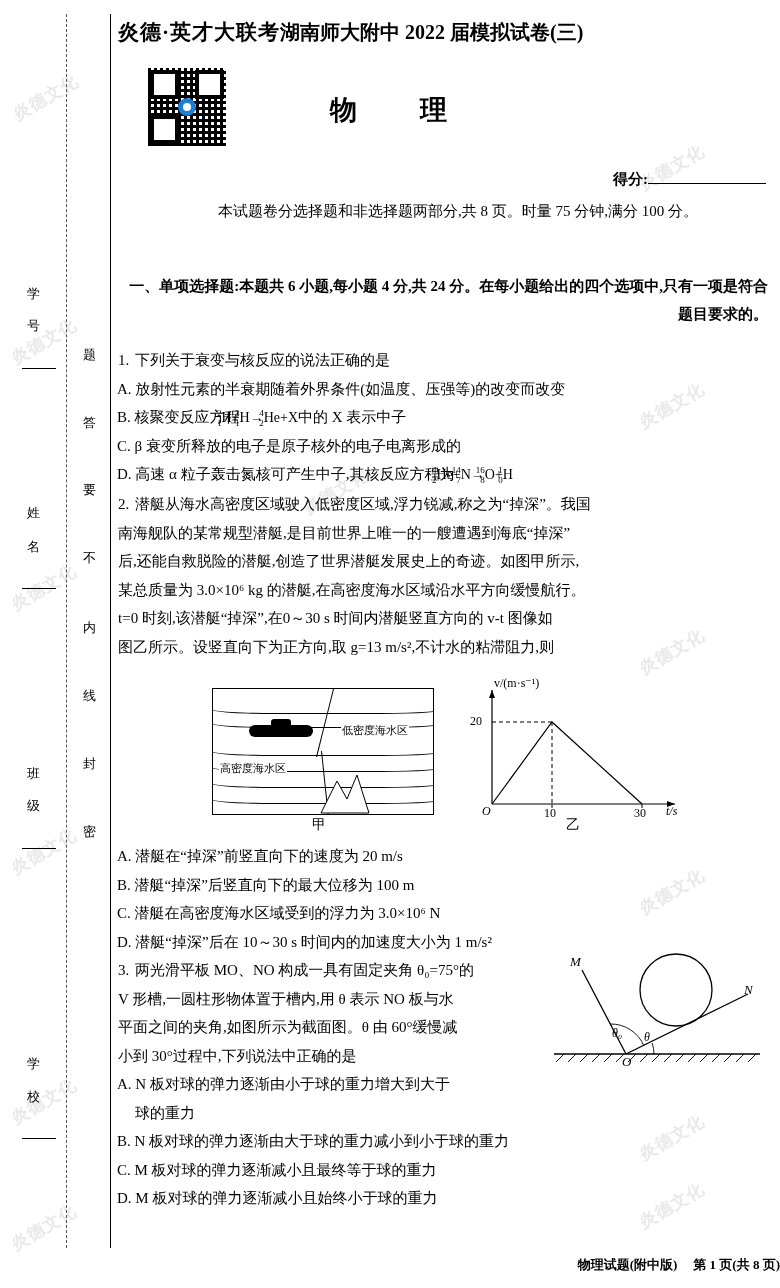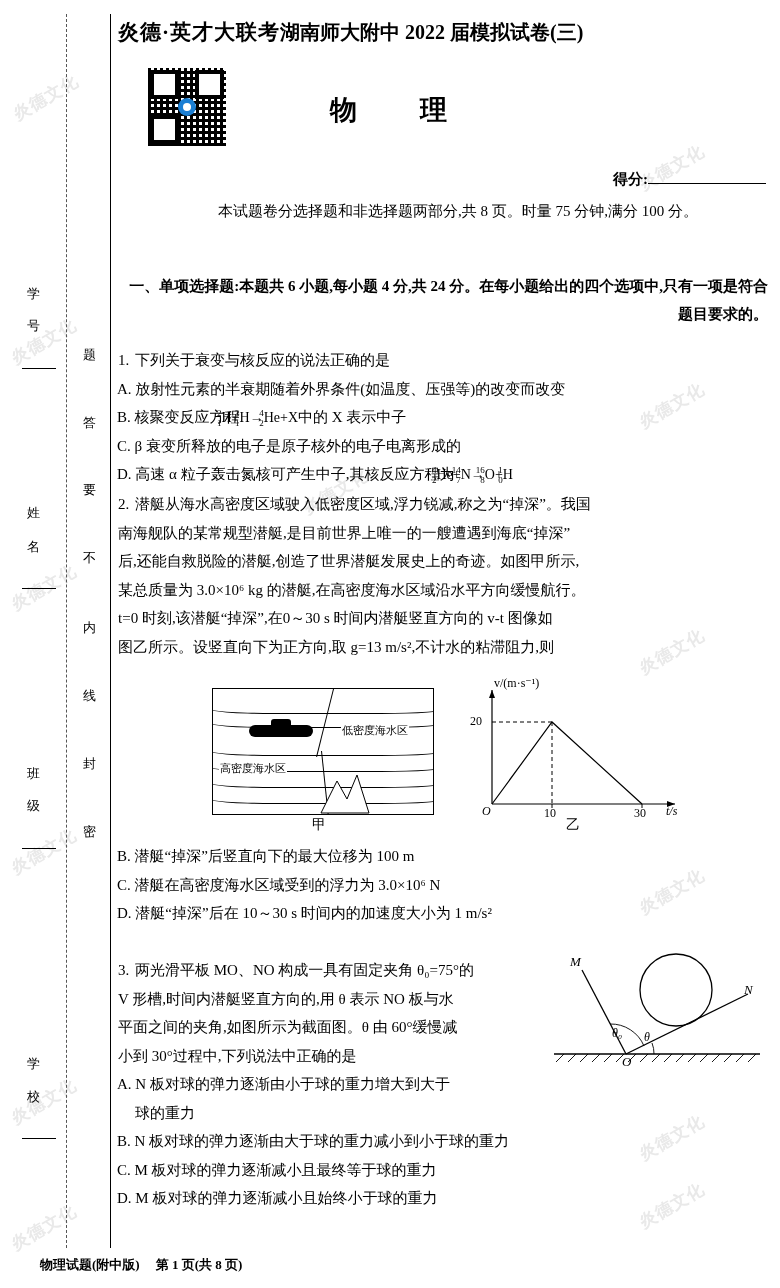--- a/index.html
+++ b/index.html
@@ -124,21 +124,21 @@
   
   .fig-yi{position:absolute;left:470px;top:676px;width:220px;height:140px;}
   .fig-yi svg{position:absolute;left:0;top:0;}
 
   
   .fig-v{position:absolute;left:548px;top:950px;width:222px;height:130px;}
   .fig-v svg{position:absolute;left:0;top:0;}
 
   
   .footer{
-    position:absolute;left:0;right:0;bottom:14px;text-align:left;
+    position:absolute;left:0;right:0;bottom:14px;text-align:right;
     font-size:13px;font-weight:bold;margin-left:40px;
   }
   .footer .sp{display:inline-block;width:16px;}
 </style>
 </head>
 <body>
 
 <div class="page">
 
   <div class="wm" style="left:10px;top:86px;">炎德文化</div>
@@ -262,29 +262,30 @@
     <div style="position:absolute;left:24px;top:0;font-size:12px;">v/(m·s⁻¹)</div>
     <div style="position:absolute;left:0px;top:38px;font-size:12px;">20</div>
     <div style="position:absolute;left:74px;top:130px;font-size:12px;">10</div>
     <div style="position:absolute;left:164px;top:130px;font-size:12px;">30</div>
     <div style="position:absolute;left:196px;top:128px;font-size:12px;font-style:italic;">t/s</div>
     <div style="position:absolute;left:12px;top:128px;font-size:12px;font-style:italic;">O</div>
   </div>
   <div class="cap" style="left:566px;top:816px;">乙</div>
 
   <div class="q" style="top:842px;">
+    <div class="body opt">A. 潜艇在“掉深”前竖直向下的速度为 20 m/s</div>
     <div class="body opt">B. 潜艇“掉深”后竖直向下的最大位移为 100 m</div>
     <div class="body opt">C. 潜艇在高密度海水区域受到的浮力为 3.0×10⁶ N</div>
     <div class="body opt">D. 潜艇“掉深”后在 10～30 s 时间内的加速度大小为 1 m/s²</div>
   </div>
 
   <div class="q" style="top:956px;width:450px;">
     <span class="num">3.</span>
     <div class="body">两光滑平板 MO、NO 构成一具有固定夹角 θ₀=75°的</div>
-    <div>V 形槽,时间内潜艇竖直方向的,用 θ 表示 NO 板与水</div>
+    <div>V 形槽,一圆柱形物体置于槽内,用 θ 表示 NO 板与水</div>
     <div>平面之间的夹角,如图所示为截面图。θ 由 60°缓慢减</div>
     <div>小到 30°过程中,下列说法中正确的是</div>
   </div>
 
   <div class="fig-v">
     <svg width="222" height="130">
 
       <line x1="6" y1="104" x2="212" y2="104" stroke="#000" stroke-width="1.4"></line>
       <g stroke="#000" stroke-width="0.9">
         <line x1="8" y1="112" x2="16" y2="104"></line>

